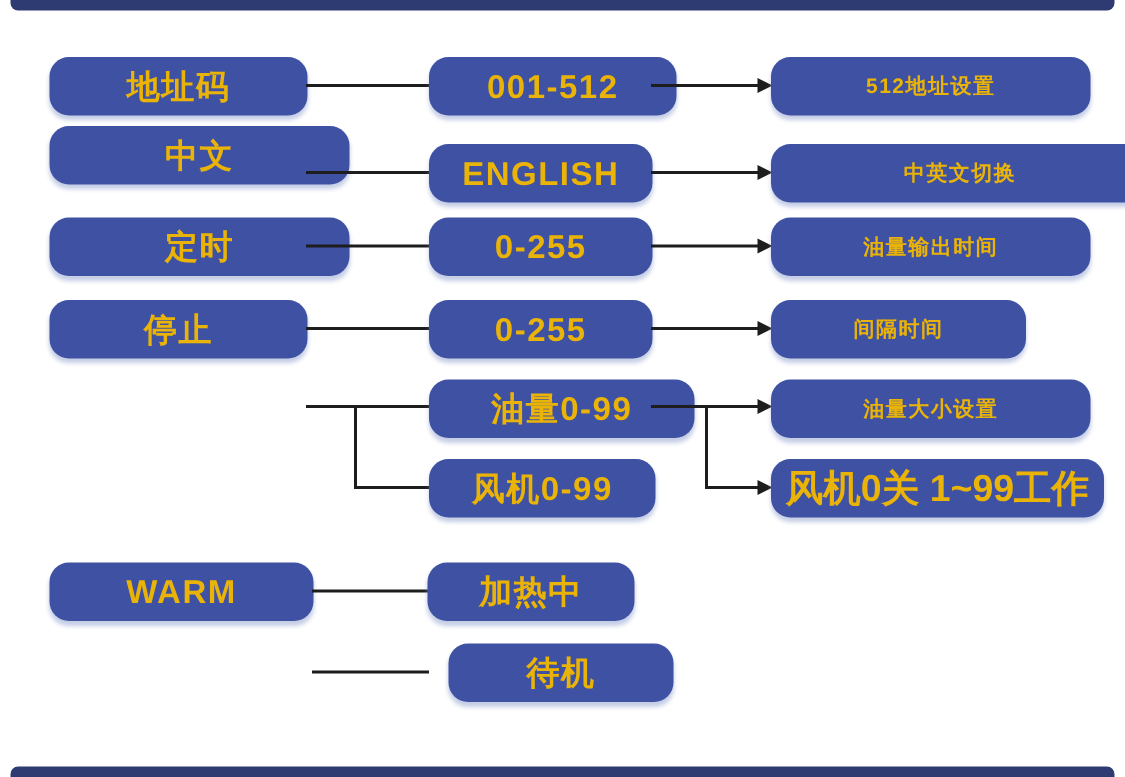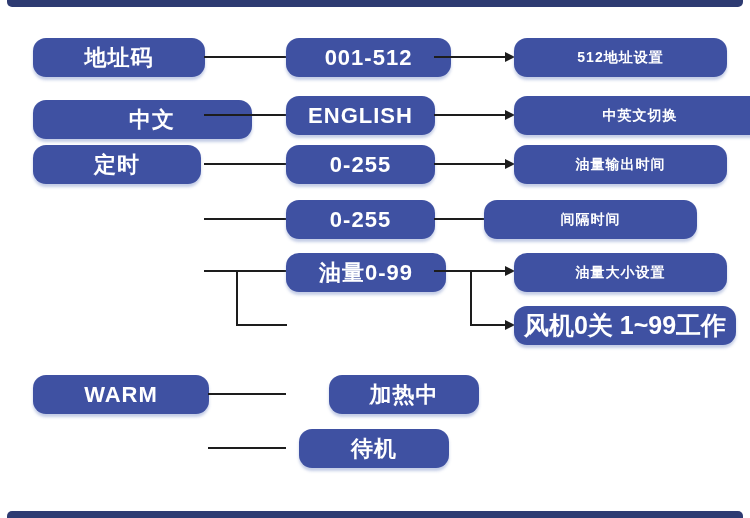--- a/index.html
+++ b/index.html
@@ -13,21 +13,21 @@
   .edge{
     position:absolute;left:7px;width:736px;height:7px;
     background:#2e3b72;
   }
   .edge.top{top:0;border-radius:0 0 5px 5px;}
   .edge.bottom{bottom:0;border-radius:5px 5px 0 0;}
   .pill{
     position:absolute;height:39px;
     background:#3f51a2;
     border-radius:13px;
-    color:#ffffff;
+    color:#eab308;
     font-weight:bold;
     font-size:22px;
     display:flex;align-items:center;justify-content:center;
     white-space:nowrap;
     box-shadow:0 3px 3px rgba(125,145,200,0.45);
     letter-spacing:1px;
   }
   .pill.small{font-size:25px;letter-spacing:0;}
   .pill.right-col{font-size:14px;}
   .hline{position:absolute;height:2px;background:#1d1d1d;}
@@ -46,57 +46,59 @@
 
   <div class="edge top"></div>
 
   <div class="pill" style="left:33px;top:38px;width:172px;">地址码</div>
   <div class="hline" style="left:204px;top:56px;width:83px;"></div>
   <div class="pill" style="left:286px;top:38px;width:165px;">001-512</div>
   <div class="hline" style="left:434px;top:56px;width:72px;"></div>
   <div class="arrow" style="left:505px;top:52px;"></div>
   <div class="pill right-col" style="left:514px;top:38px;width:213px;">512地址设置</div>
 
-  <div class="pill" style="left:33px;top:100px;width:200px;padding-left:19px;">中文</div>
+  <div class="pill" style="left:33px;top:84px;width:200px;">中文</div>
   <div class="hline" style="left:204px;top:114px;width:83px;"></div>
   <div class="pill" style="left:286px;top:96px;width:149px;">ENGLISH</div>
   <div class="hline" style="left:434px;top:114px;width:72px;"></div>
   <div class="arrow" style="left:505px;top:110px;"></div>
   <div class="pill right-col" style="left:514px;top:96px;width:252px;">中英文切换</div>
 
-  <div class="pill" style="left:33px;top:145px;width:168px;">定时</div>
+  <div class="pill" style="left:33px;top:145px;width:200px;">定时</div>
   <div class="hline" style="left:204px;top:163px;width:83px;"></div>
   <div class="pill" style="left:286px;top:145px;width:149px;">0-255</div>
   <div class="hline" style="left:434px;top:163px;width:72px;"></div>
   <div class="arrow" style="left:505px;top:159px;"></div>
   <div class="pill right-col" style="left:514px;top:145px;width:213px;text-align:right;">油量输出时间</div>
 
+  <div class="pill" style="left:33px;top:200px;width:172px;">停止</div>
   <div class="hline" style="left:204px;top:218px;width:83px;"></div>
   <div class="pill" style="left:286px;top:200px;width:149px;">0-255</div>
   <div class="hline" style="left:434px;top:218px;width:72px;"></div>
   <div class="arrow" style="left:505px;top:214px;"></div>
-  <div class="pill right-col" style="left:484px;top:200px;width:213px;">间隔时间</div>
+  <div class="pill right-col" style="left:514px;top:200px;width:170px;">间隔时间</div>
 
   <div class="hline" style="left:204px;top:270px;width:83px;"></div>
   <div class="vline" style="left:236px;top:270px;height:56px;"></div>
   <div class="hline" style="left:236px;top:324px;width:51px;"></div>
 
-  <div class="pill" style="left:286px;top:253px;width:160px;">油量0-99</div>
+  <div class="pill" style="left:286px;top:253px;width:177px;">油量0-99</div>
+  <div class="pill" style="left:286px;top:306px;width:151px;">风机0-99</div>
 
   <div class="hline" style="left:434px;top:270px;width:72px;"></div>
   <div class="arrow" style="left:505px;top:266px;"></div>
   <div class="vline" style="left:470px;top:270px;height:56px;"></div>
   <div class="hline" style="left:470px;top:324px;width:36px;"></div>
   <div class="arrow" style="left:505px;top:320px;"></div>
 
   <div class="pill right-col" style="left:514px;top:253px;width:213px;">油量大小设置</div>
   <div class="pill small" style="left:514px;top:306px;width:222px;">风机0关 1~99工作</div>
 
   <div class="pill" style="left:33px;top:375px;width:176px;">WARM</div>
   <div class="hline" style="left:208px;top:393px;width:78px;"></div>
-  <div class="pill" style="left:285px;top:375px;width:150px;margin-left:44px;">加热中</div>
+  <div class="pill" style="left:285px;top:375px;width:138px;">加热中</div>
 
   <div class="hline" style="left:208px;top:447px;width:78px;"></div>
   <div class="pill" style="left:285px;top:429px;width:150px;margin-left:14px;">待机</div>
 
   <div class="edge bottom"></div>
 
 </div>
 
 </body></html>

